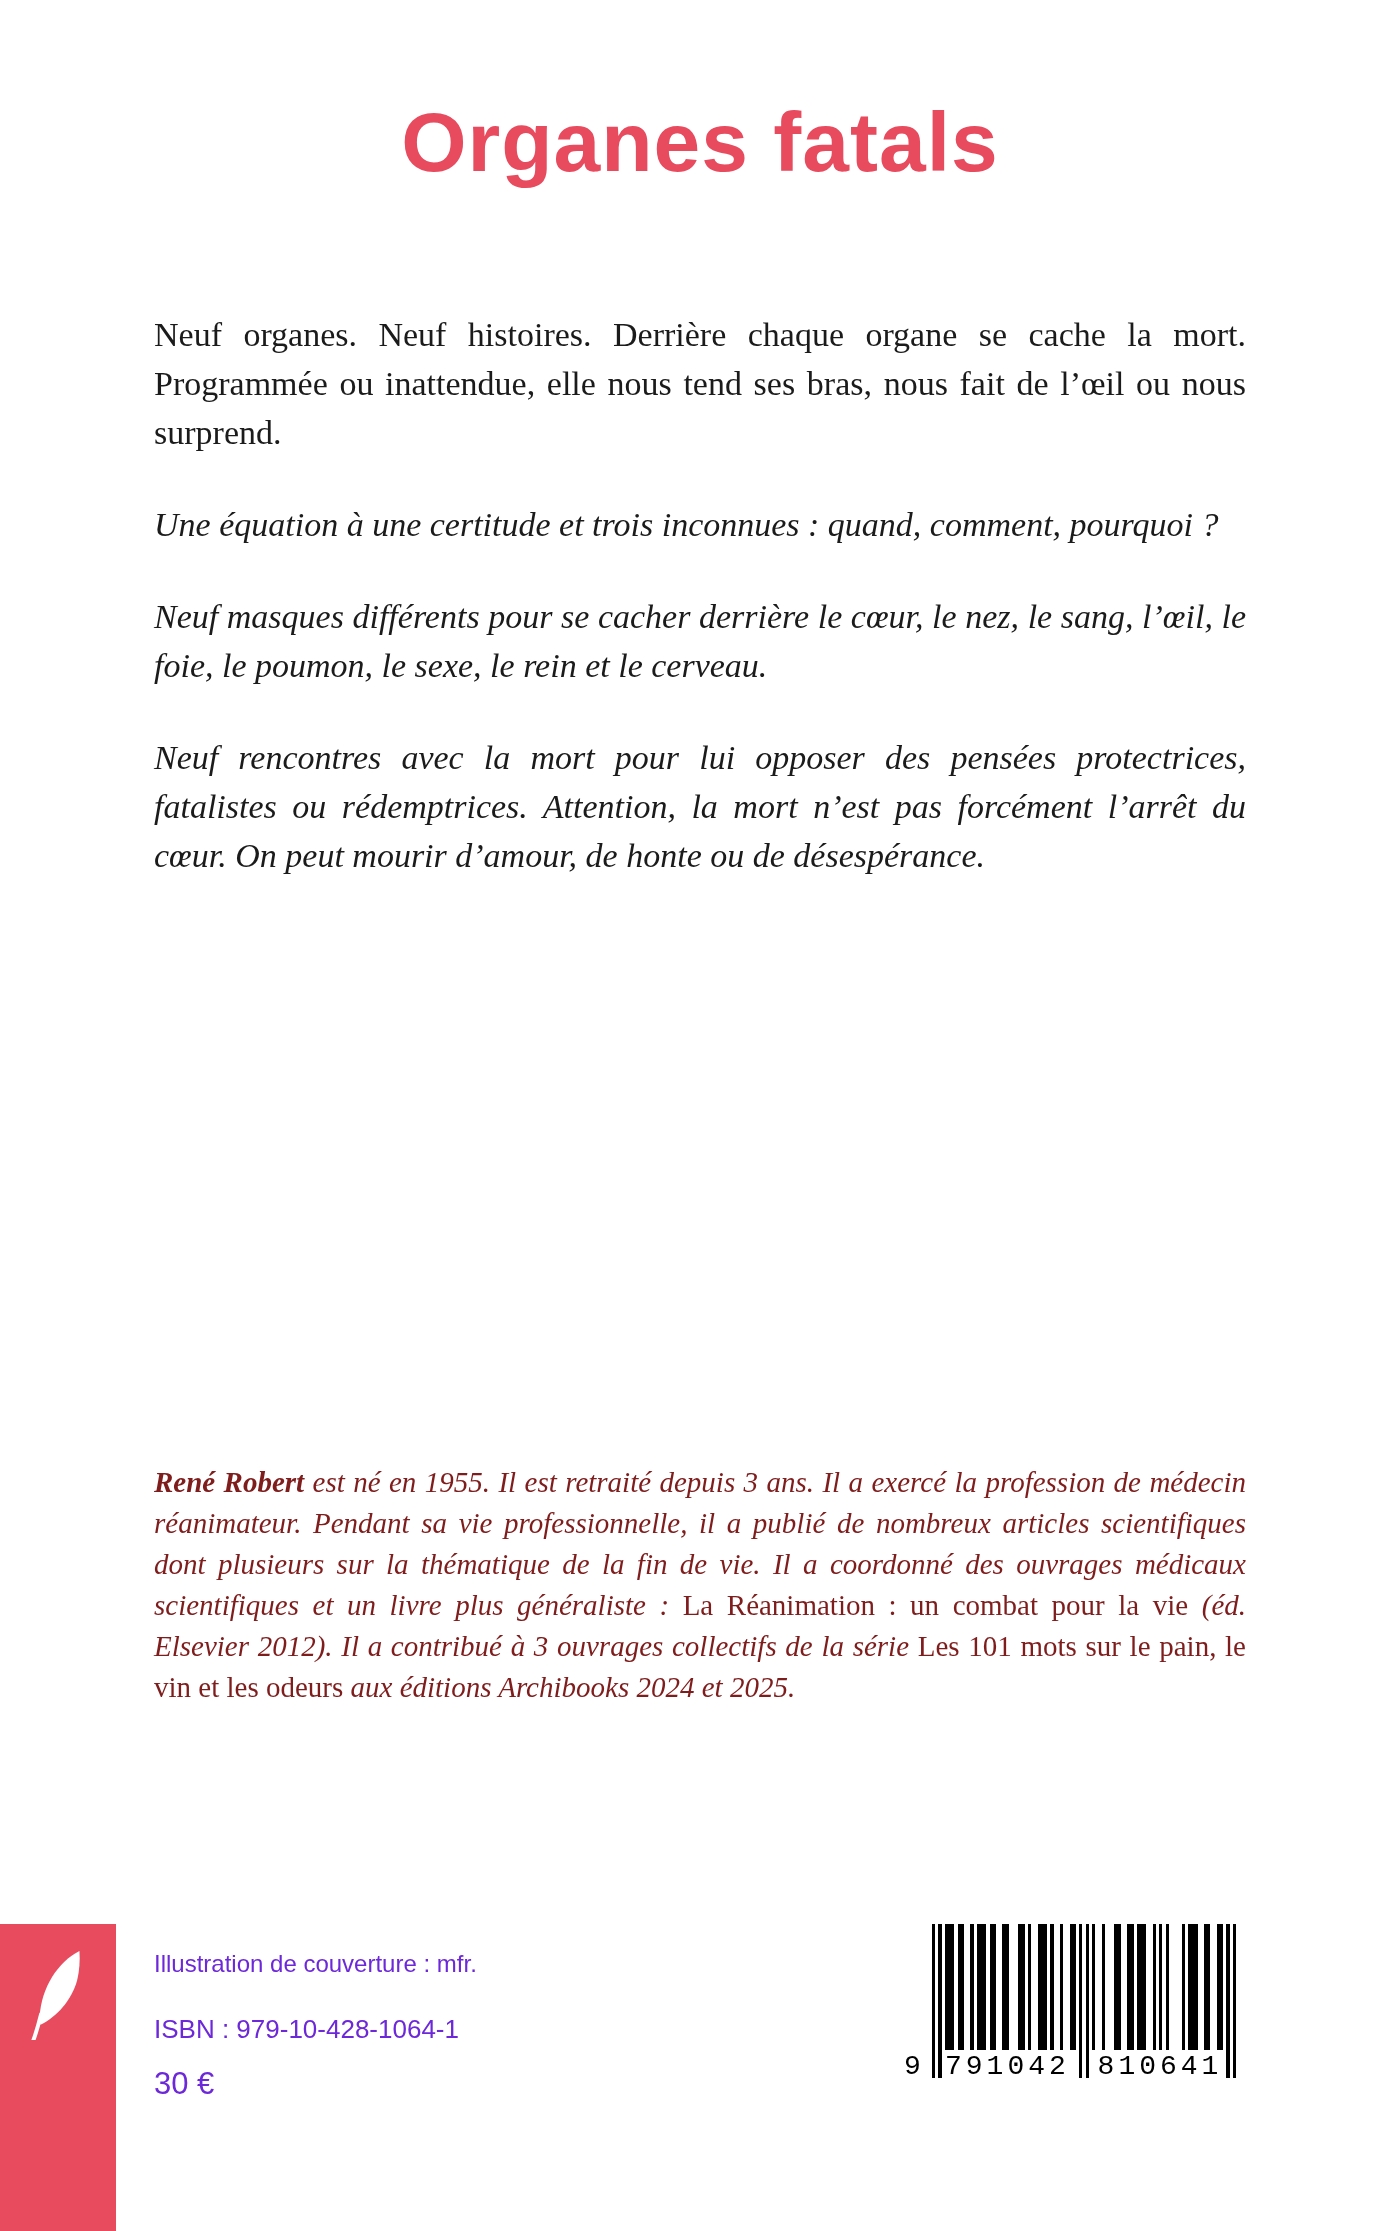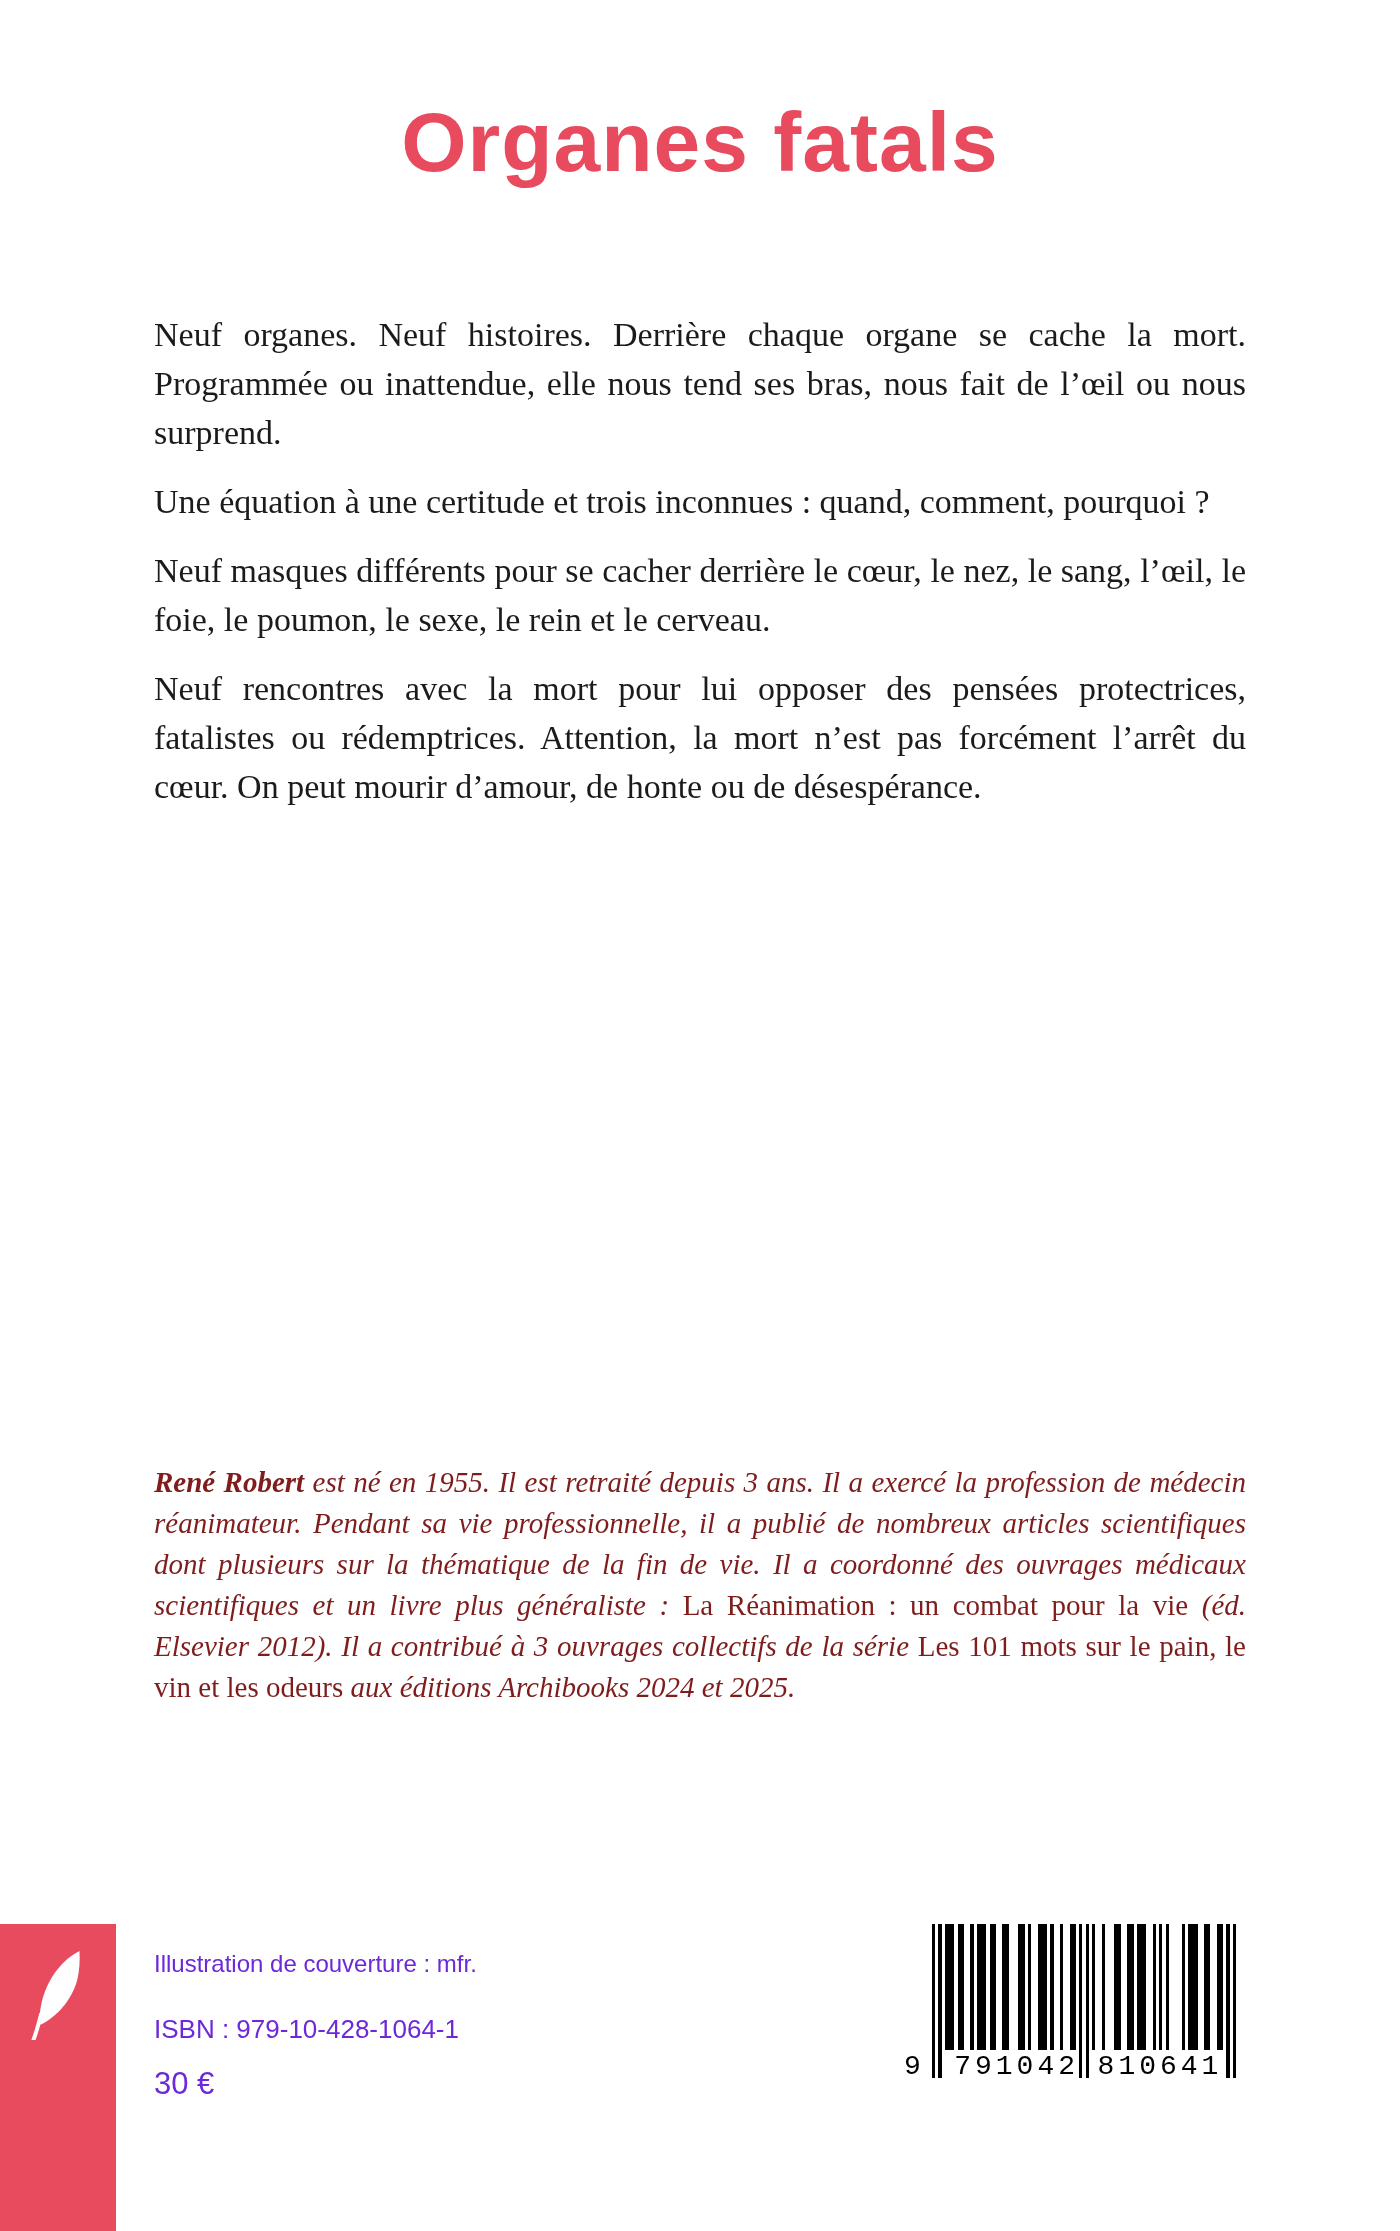--- a/index.html
+++ b/index.html
@@ -16,21 +16,21 @@
     font-family:"Liberation Sans", sans-serif;
     font-weight:bold; font-size:84px; line-height:1.15; letter-spacing:1px;
     color:var(--accent,#e84a5e);
   }
 
   .blurb {
     position:absolute; left:154px; top:310px; width:1092px;
     font-size:34px; line-height:49px; color:#1b1b1b;
     text-align:justify;
   }
-  .blurb p + p { margin-top:20px; }
+  .blurb p + p { margin-top:43px;font-style:italic; }
 
   .bio {
     position:absolute; left:154px; top:1462px; width:1092px;
     font-size:29px; line-height:41px; color:#7f1d1d;
     font-style:italic; text-align:justify;
   }
   .bio .author { font-weight:bold; }
   .bio .roman { font-style:normal; }
 
   .brand-bar {
@@ -49,21 +49,21 @@
 
   .barcode { position:absolute; left:900px; top:1924px; width:340px; height:186px; background:#fff; }
   .bars { position:absolute; left:32px; top:0; width:304px; height:154px; }
   .bars i { position:absolute; top:0; width:3.3px; height:126px; background:#000; }
   .bars i.tall { height:154px; }
   .bc-digit {
     position:absolute; top:127px; color:#000; white-space:nowrap;
     font-family:"Liberation Mono", monospace; font-size:28px;
   }
   .bc-d0 { left:4px; }
-  .bc-d1 { left:45px;  width:134px; text-align:right; letter-spacing:4px; }
+  .bc-d1 { left:45px;  width:134px; text-align:left; letter-spacing:4px; }
   .bc-d2 { left:193px; width:134px; text-align:center; letter-spacing:4px; }
 </style>
 </head>
 <body>
 
 <div class="page">
 
   <h1 class="title">Organes fatals</h1>
 
   <div class="blurb">

